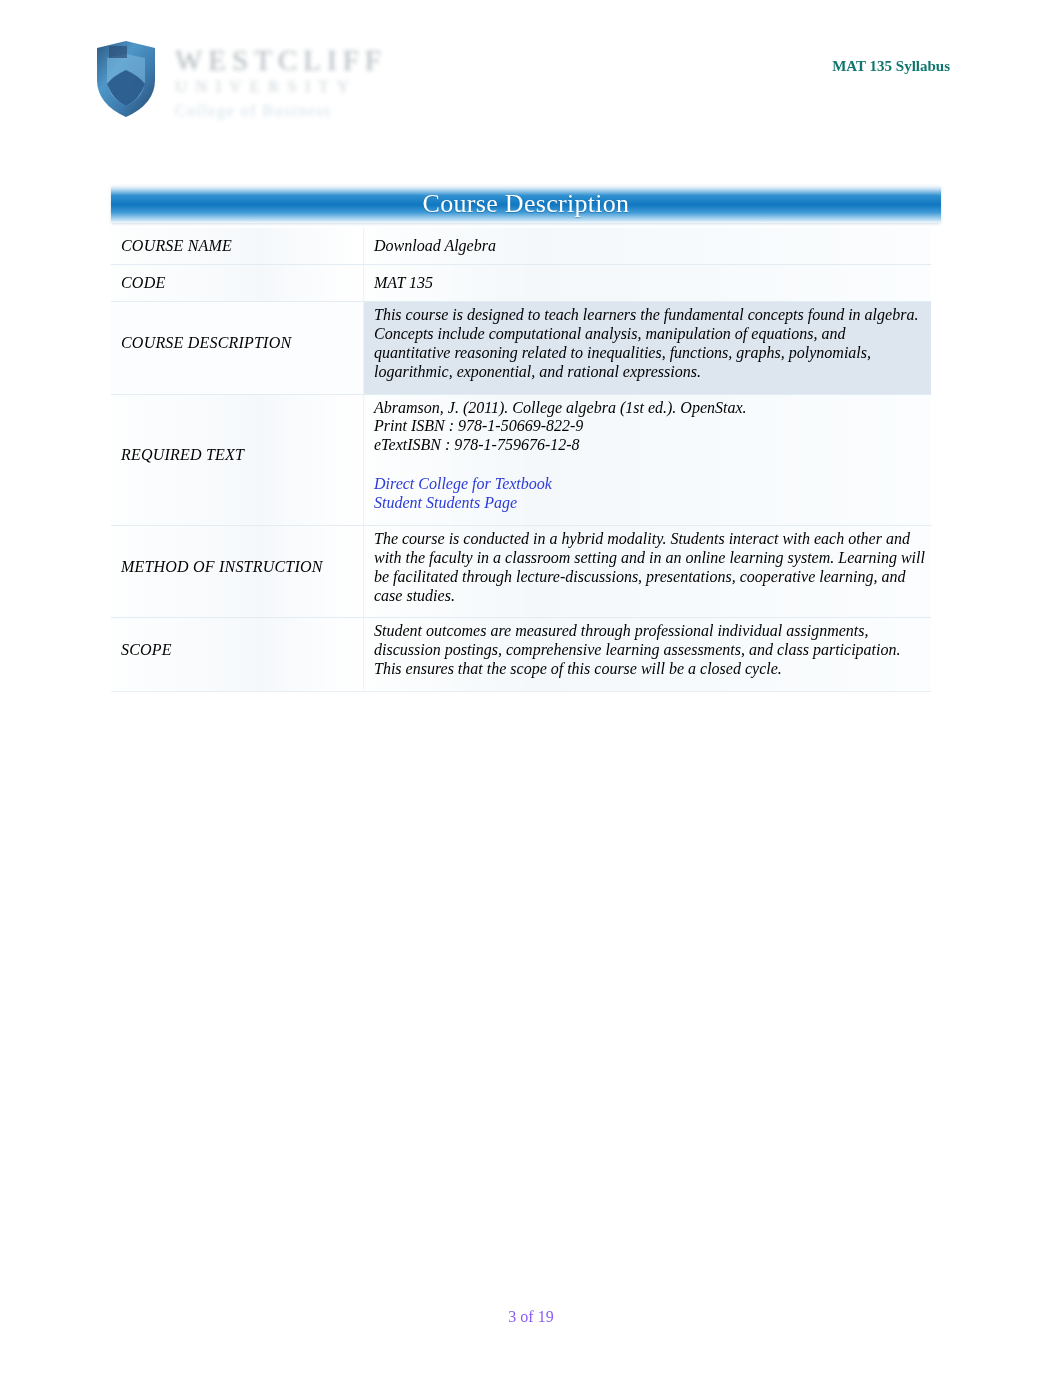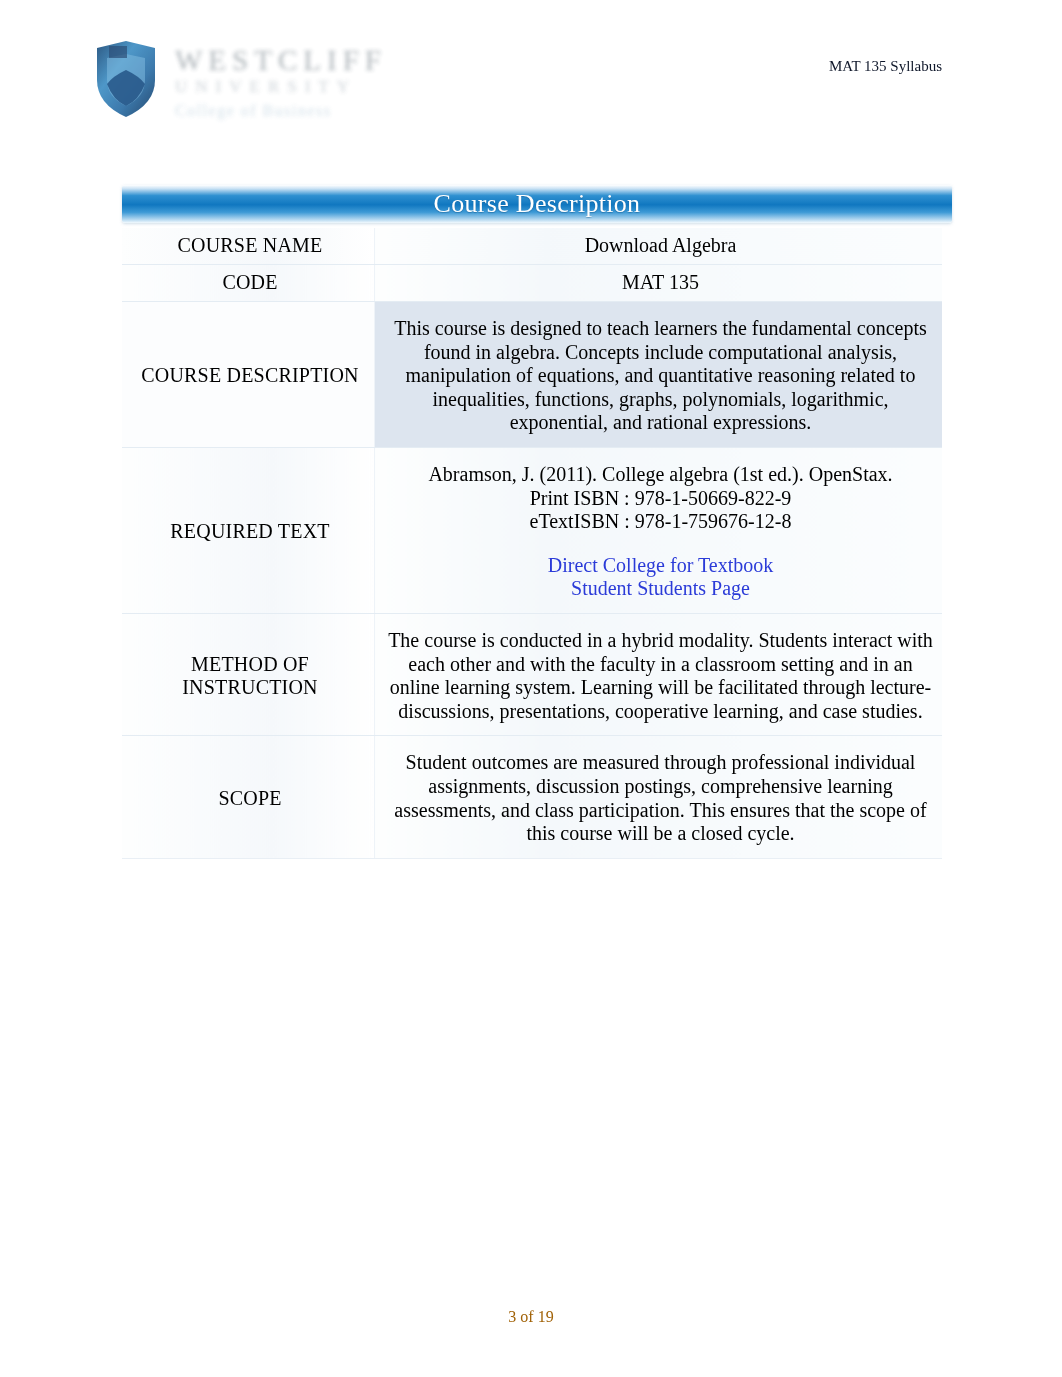--- a/index.html
+++ b/index.html
@@ -67,34 +67,34 @@
   .logo-college {
     font-family: "Liberation Serif", serif;
     font-size: 16px;
     letter-spacing: 1.5px;
     color: #a9c3d4;
     line-height: 1.5;
     white-space: nowrap;
   }
   .header-right {
     position: absolute;
-    right: 120px;
+    right: 112px;
     top: 58px;
     font-size: 15px;
-    color: #0f172a;
-    font-family: "Liberation Serif", serif;
+    color: #0f766e;
+    font-family: "Liberation Serif", serif;
+    font-weight: bold;
   }
 
   
   .content {
     position: absolute;
-    left: 114px;
+    left: 103px;
     top: 185px;
     width: 836px;
-    text-align: center;
   }
 
   
   .section-banner {
     position: relative;
     width: 830px;
     height: 38px;
     margin-left: 8px;
     background: linear-gradient(to bottom,
        #ffffff 0%,
@@ -121,39 +121,40 @@
   
   .info-table {
     width: 820px;
     margin-left: 8px;
     margin-top: 5px;
     border-collapse: collapse;
     table-layout: fixed;
   }
   .info-table td {
     vertical-align: middle;
-    font-size: 20px;
+    font-size: 16px;
     line-height: 1.18;
     padding: 3px 6px 3px 10px;
     border: 0;
     border-bottom: 1px solid #e4ecf3;
     background: linear-gradient(to right, #fdfefe 0%, #f4f8fb 30%, #fbfdfe 100%);
+    font-style: italic;
   }
   .info-table td.label {
     width: 236px;
     letter-spacing: 0.2px;
     background: linear-gradient(to right, #fdfefe 0%, #f5f8fb 60%, #ffffff 100%);
   }
   .info-table tr.compact td { height: 30px; }
   .info-table td.value {
     border-left: 1px solid #eef3f8;
   }
 
   .info-table tr.tall td {
-    padding-top: 15px;
+    padding-top: 4px;
     padding-bottom: 12px;
     vertical-align: middle;
   }
   .info-table tr.tall td.value {
     vertical-align: top;
   }
   .info-table tr.shaded td.value {
     background: #dde5ef;
   }
   .info-table tr.shaded td.label {
@@ -171,21 +172,21 @@
   }
 
   
   .page-footer {
     position: absolute;
     left: 0;
     top: 1308px;
     width: 1062px;
     text-align: center;
     font-size: 16px;
-    color: #a16207;
+    color: #8b5cf6;
     font-family: "Liberation Serif", serif;
   }
 </style>
 </head>
 <body>
 
 <div class="page-header">
 
   <div class="logo-block">
     <div class="logo-shield">

